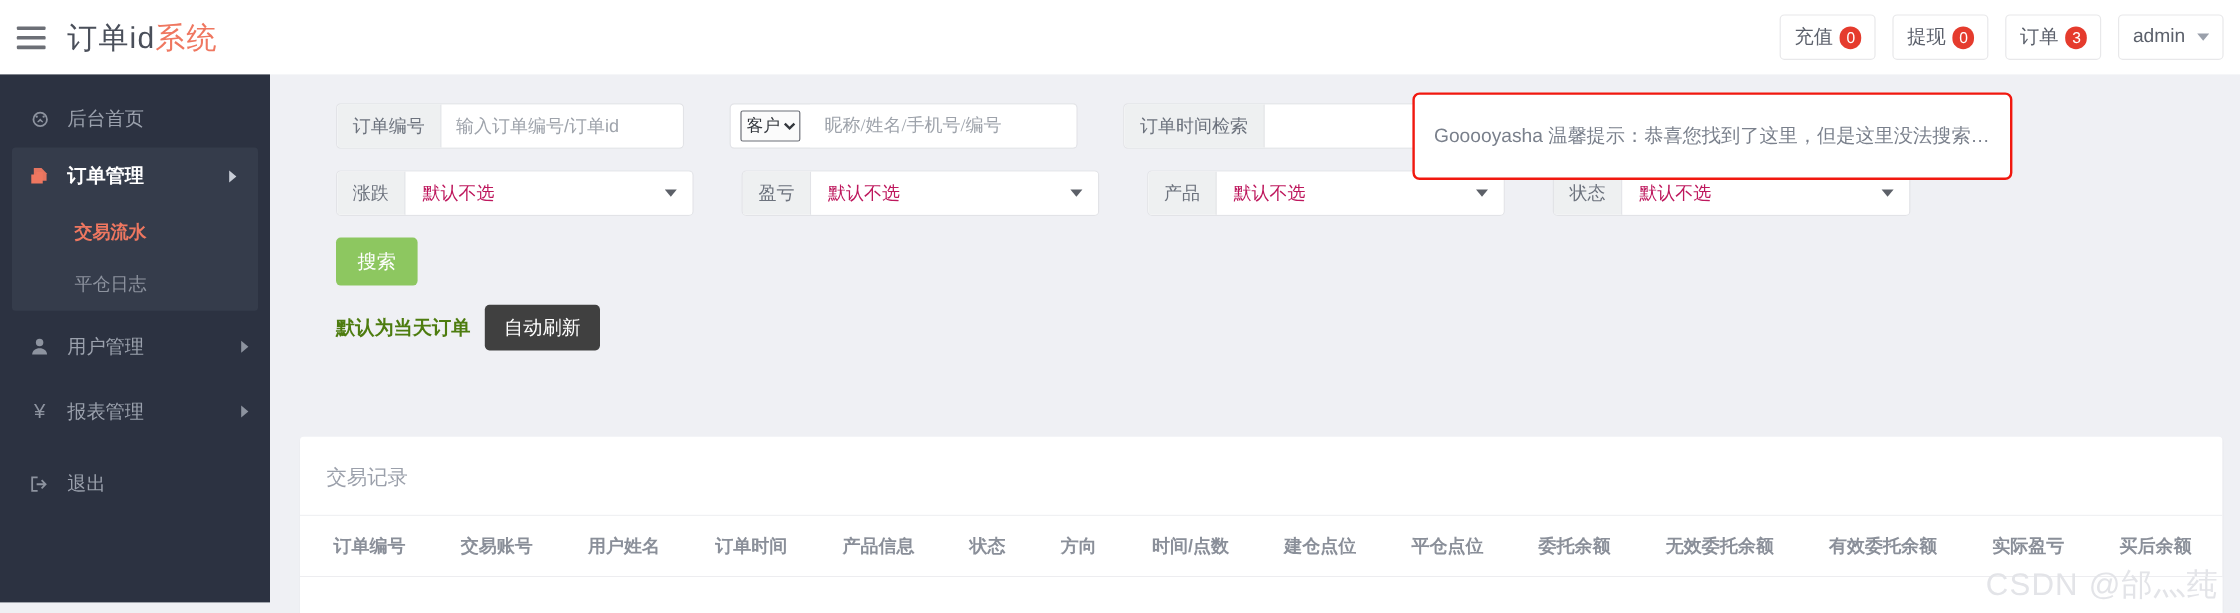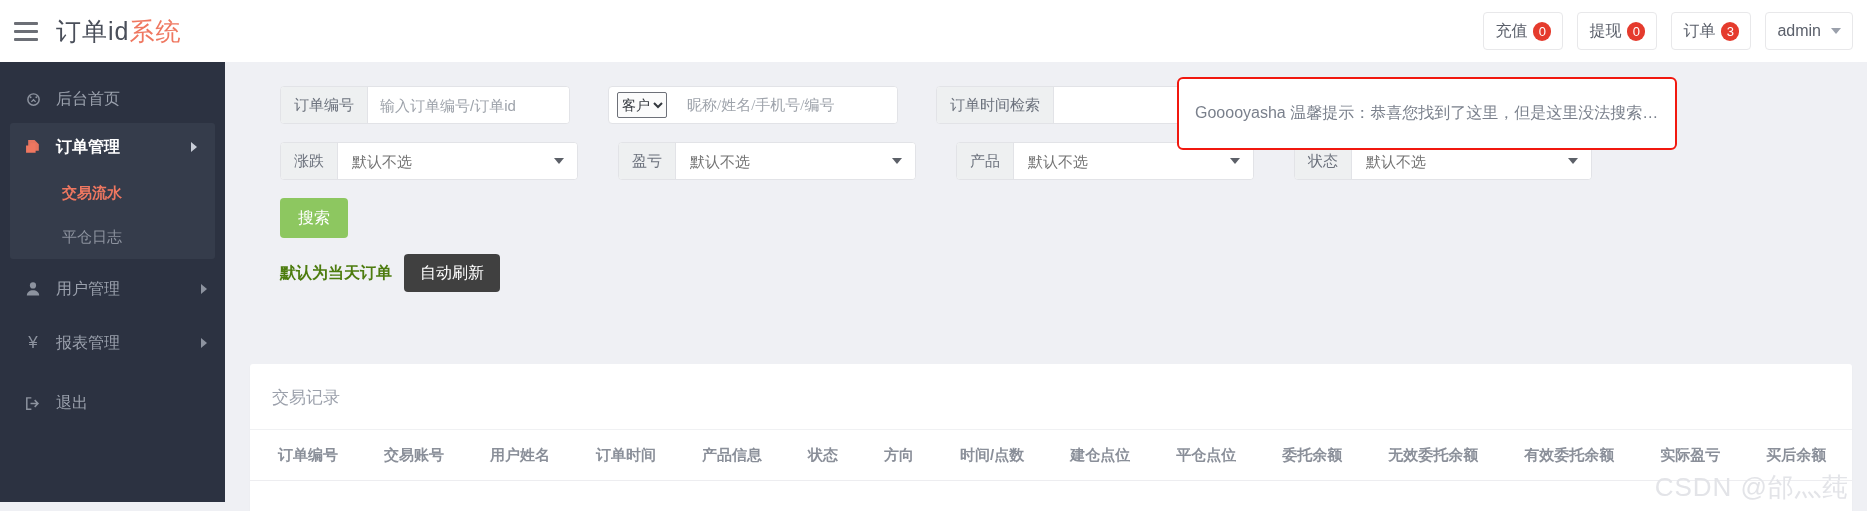--- a/index.html
+++ b/index.html
@@ -139,21 +139,21 @@
     height: 26px; margin: 5px 8px;
     font-size: 14px; color: #33373d;
     background: #fbfbfb;
     font-family: inherit;
   }
   .ig-select-wide {
     border: 0; outline: none;
     appearance: none; -webkit-appearance: none;
     background: #fff;
     padding: 0 36px 0 14px;
-    font-size: 15px; color: #737373;
+    font-size: 15px; color: #be185d;
     font-family: inherit; cursor: pointer;
   }
   .sel-wrap { position: relative; display: flex; }
   .sel-wrap .chev {
     position: absolute; right: 13px; top: 50%;
     margin-top: -3px;
     width: 0; height: 0;
     border-left: 5px solid transparent;
     border-right: 5px solid transparent;
     border-top: 6px solid #5c6068;

